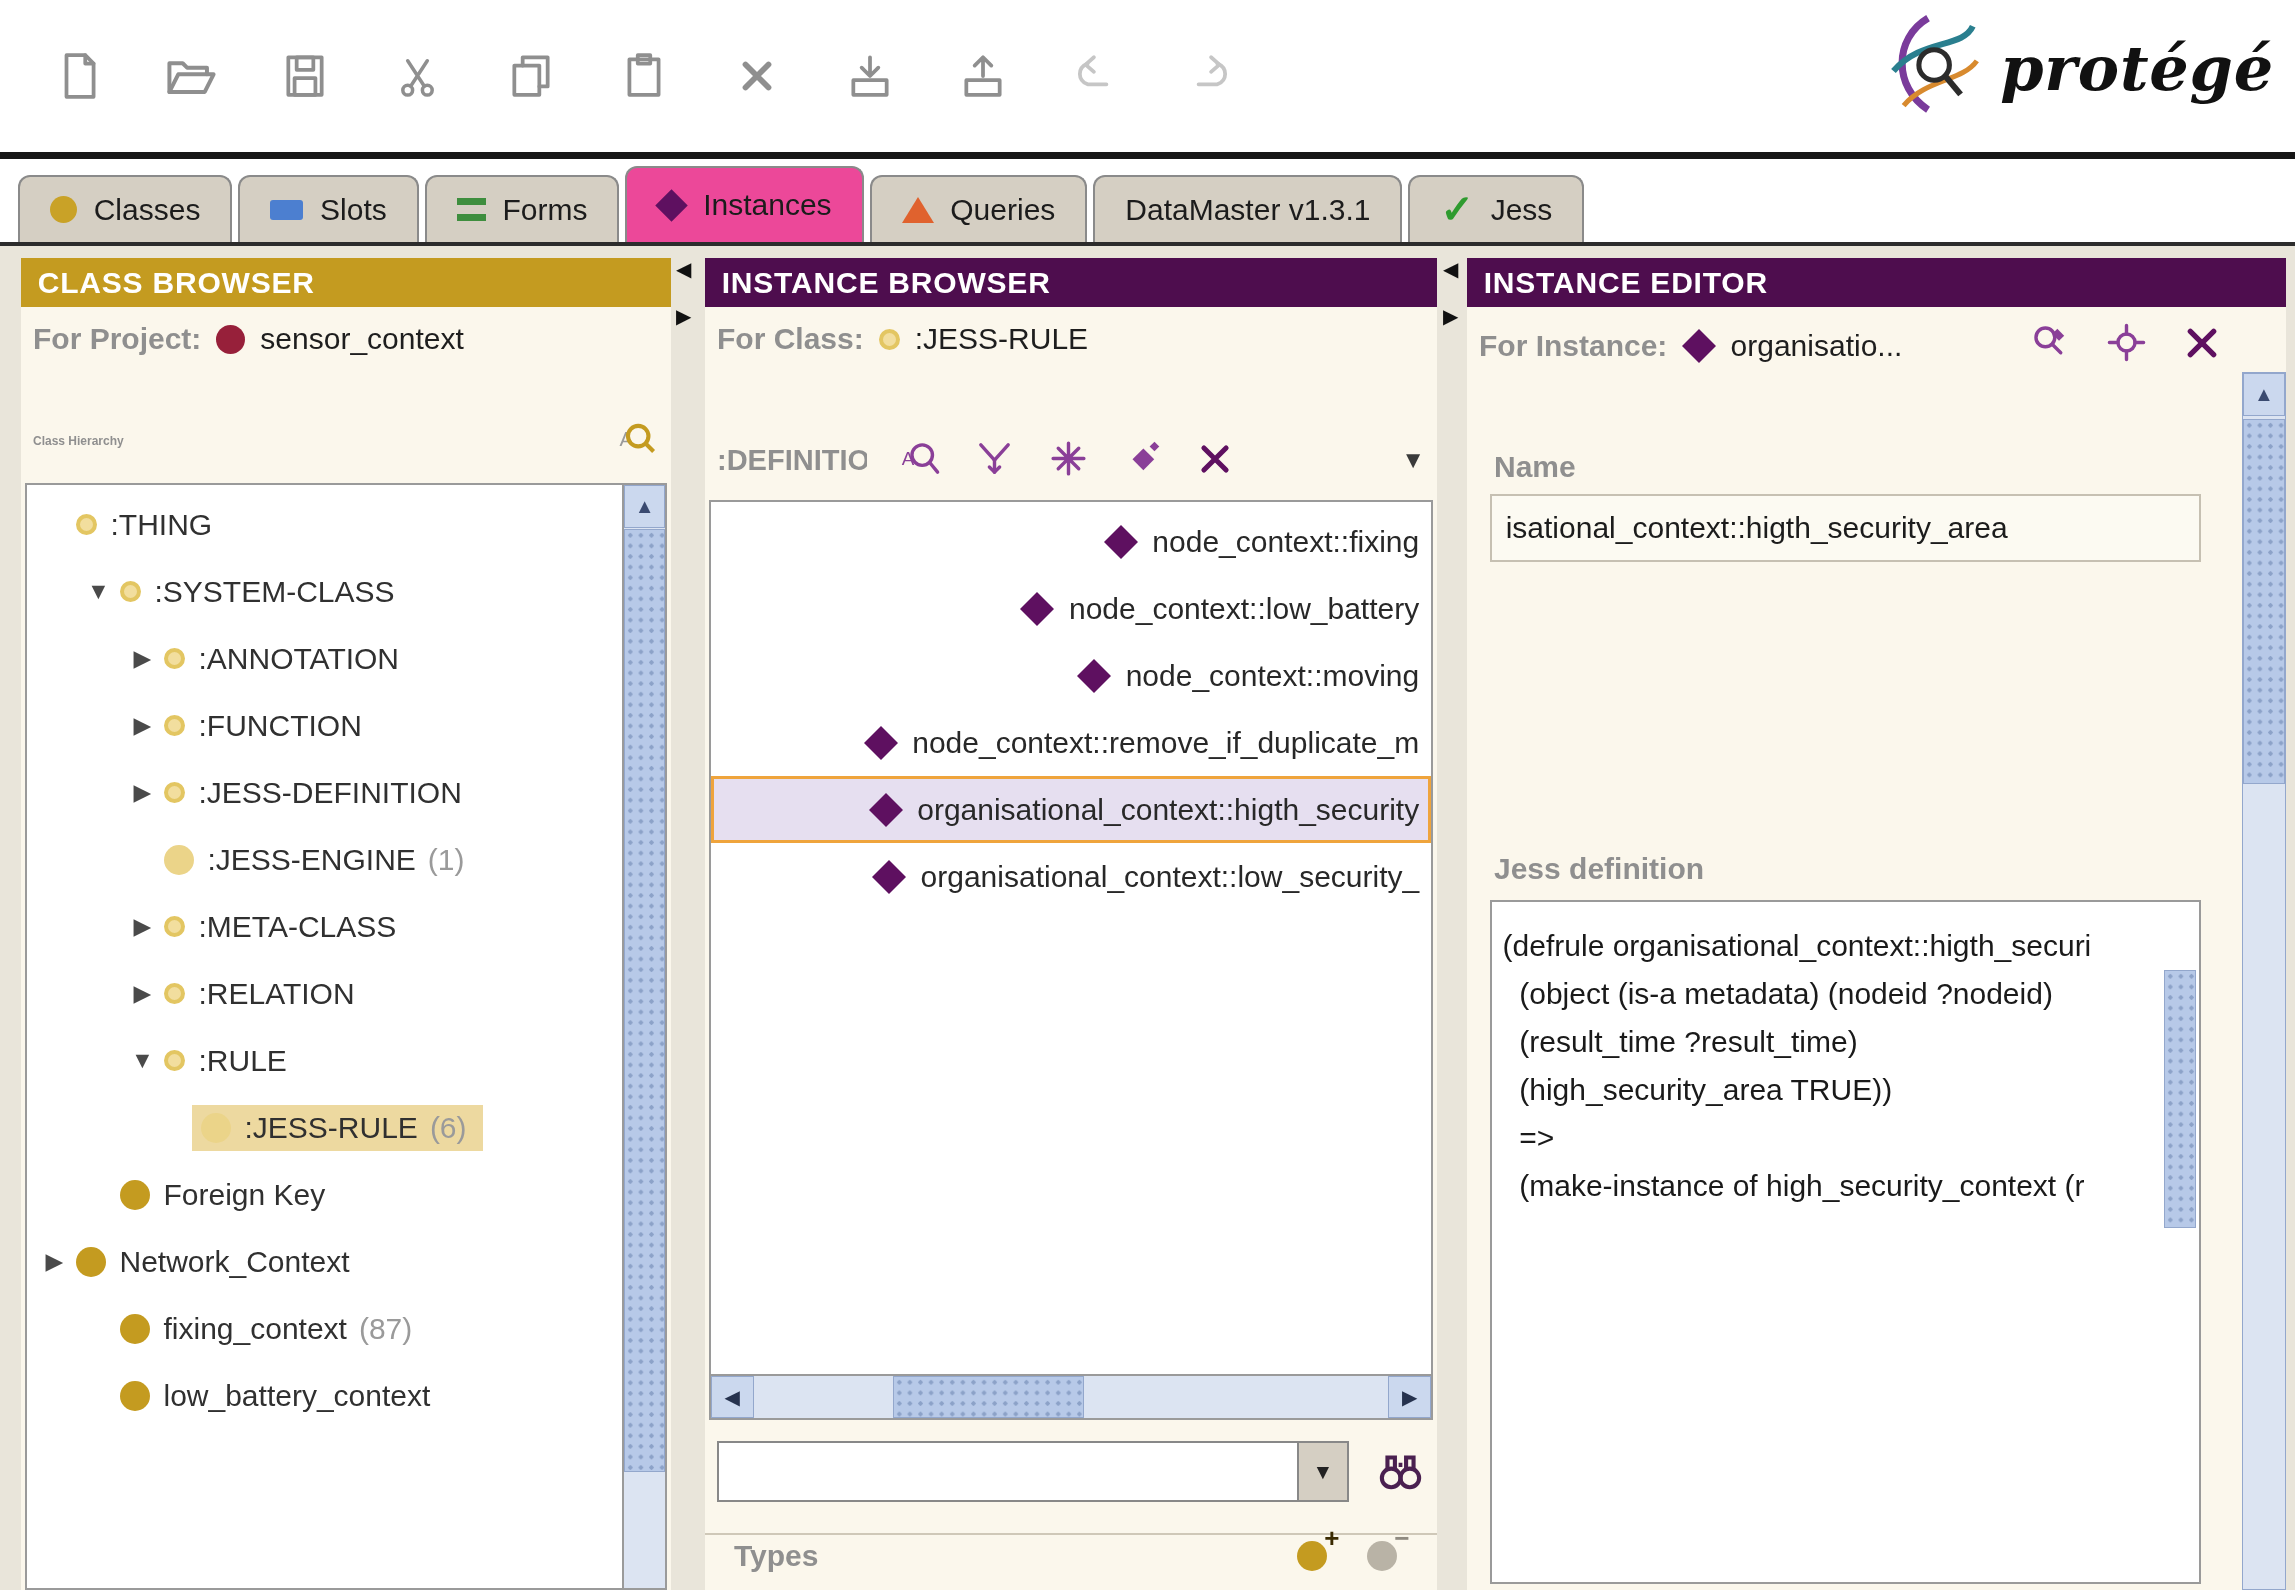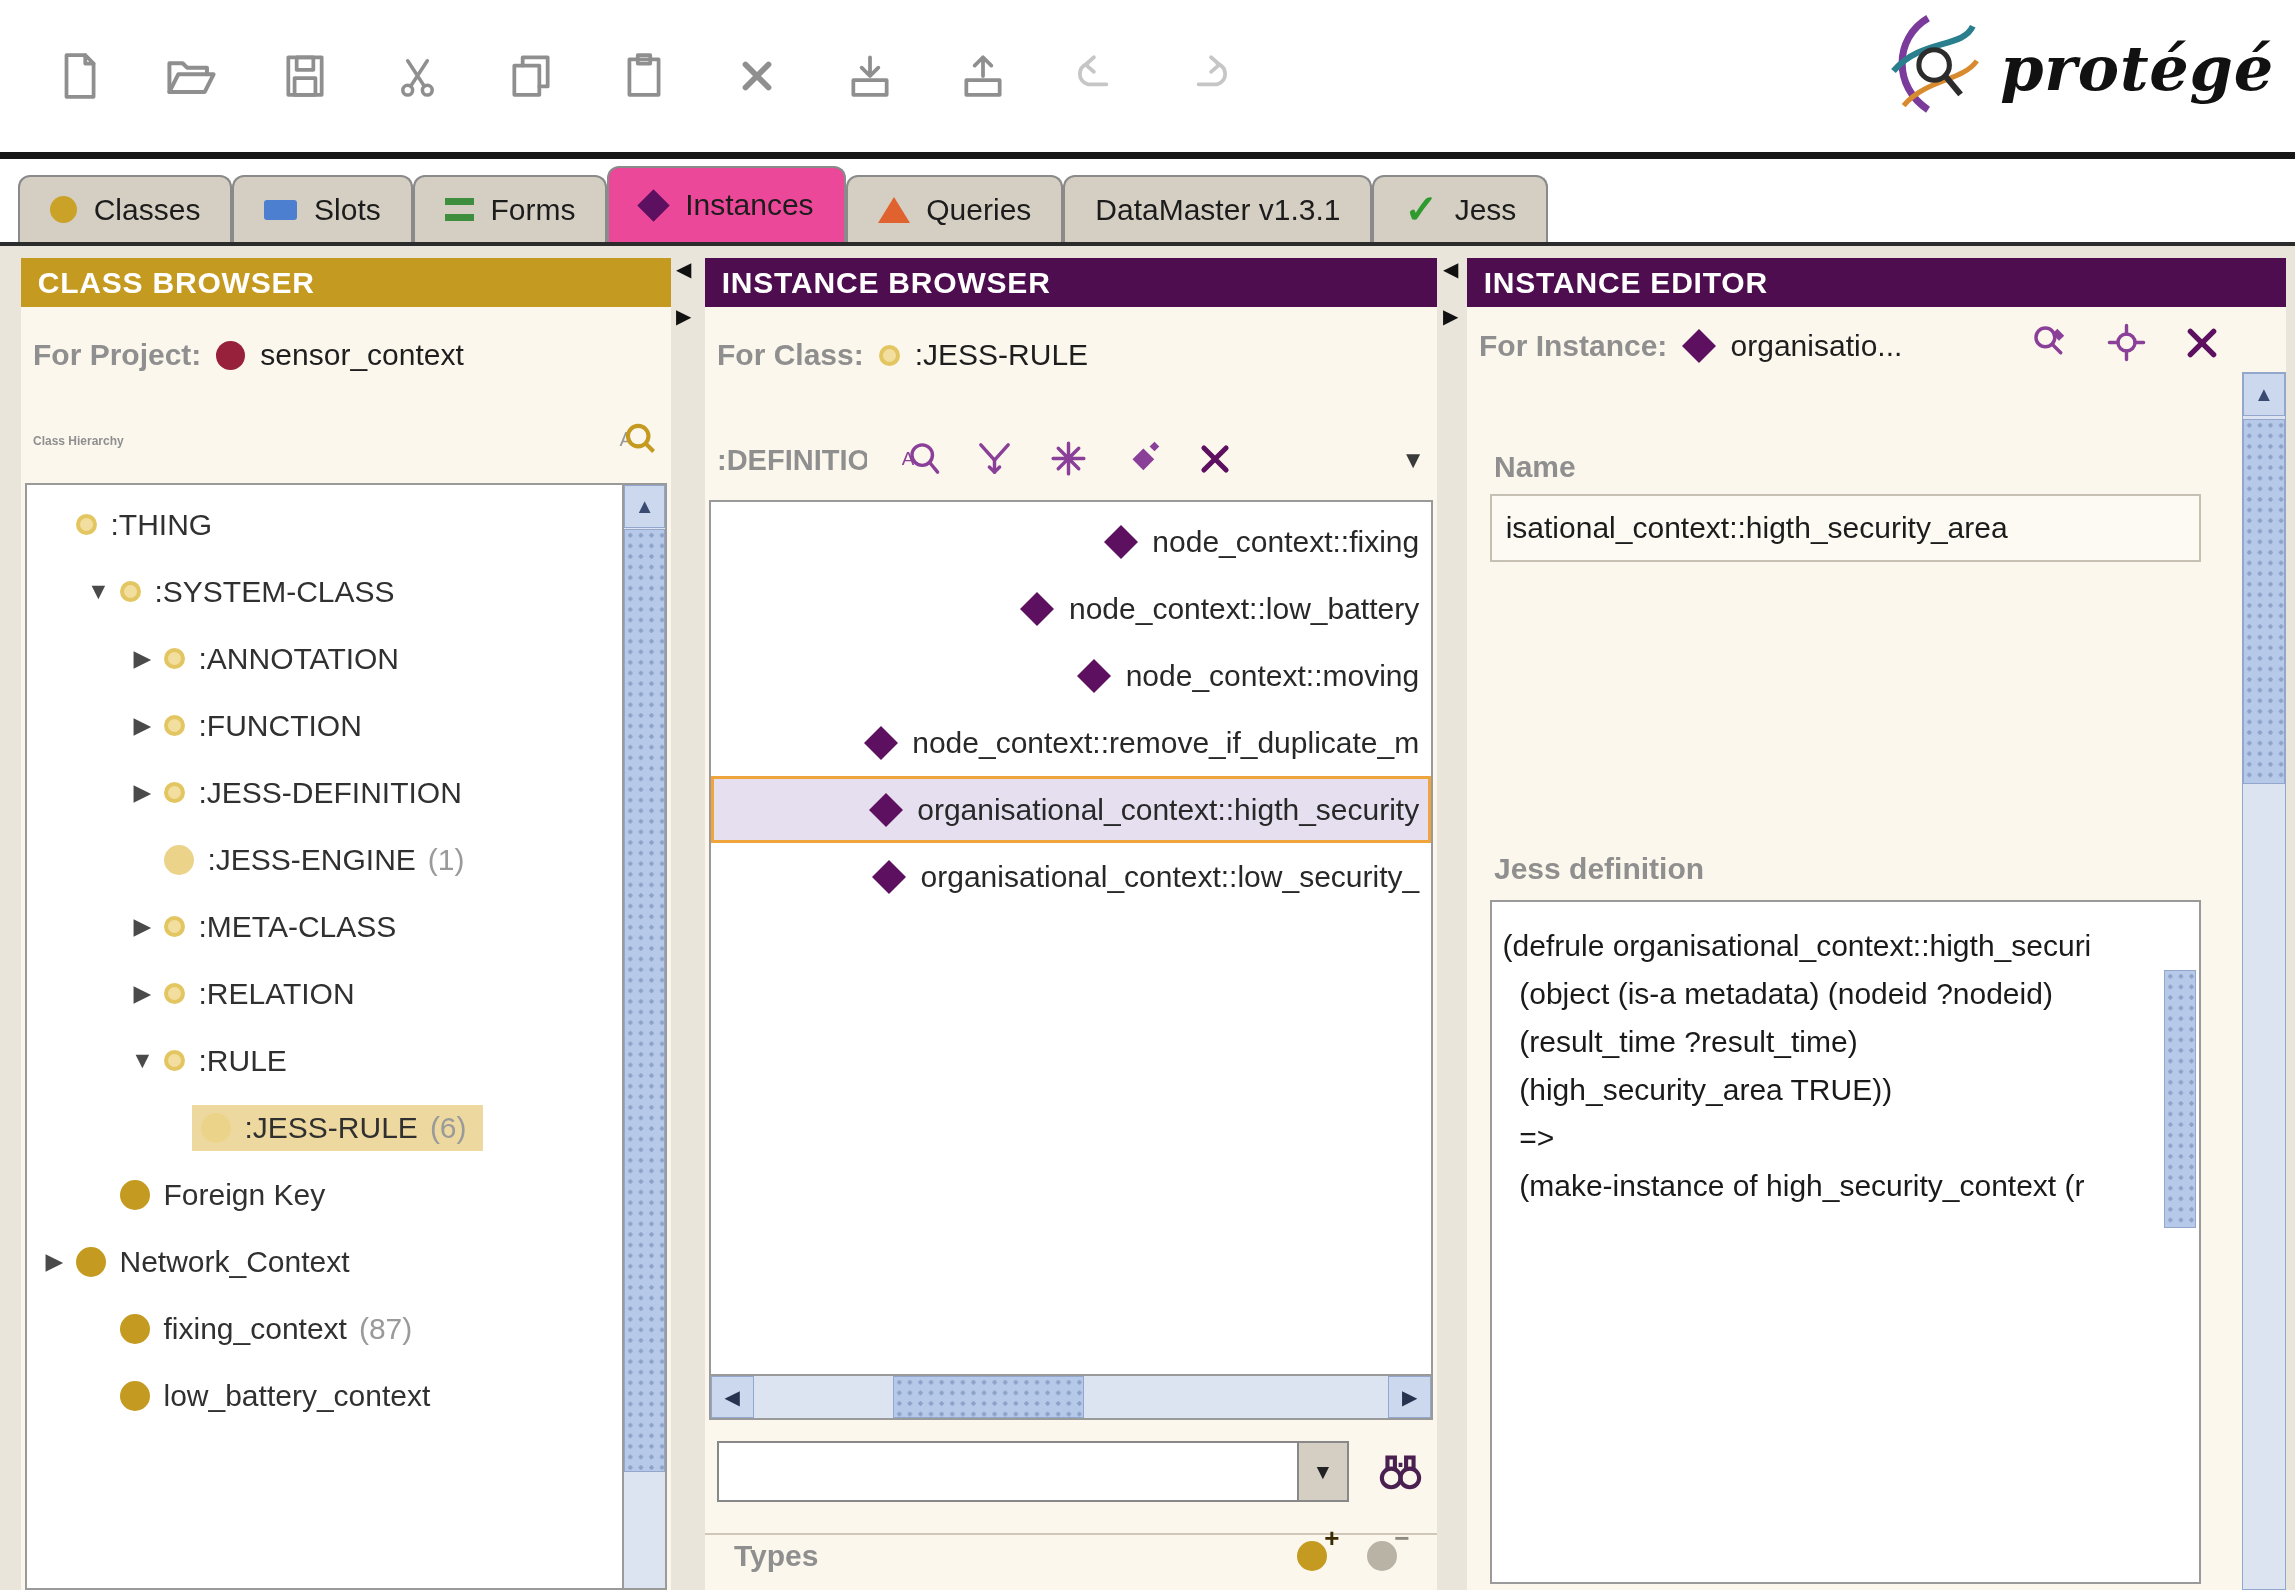--- a/index.html
+++ b/index.html
@@ -12,21 +12,21 @@
   .tbtn { width:73px; height:73px; display:flex; align-items:center; justify-content:center; }
   .tbtn svg { stroke:#8f8f8f; fill:none; stroke-width:1.8; stroke-linecap:round; stroke-linejoin:round; }
   .tbtn.disabled svg { stroke:#c6c6c6; }
   .logo { position:absolute; right:21px; top:7.6px; display:flex; align-items:center; gap:1.5px; }
   .logo-text { font-family:"DejaVu Serif", serif; font-style:italic; font-weight:bold;
                font-size:62px; color:#111; letter-spacing:0.8px;margin-left:12px; }
   .bar-divider { position:absolute; top:152px; left:0; width:100%; height:6.8px; background:#161616; }
 
   
   .tabbar { position:absolute; top:159px; left:0; width:100%; height:87px; background:#fff;
-            display:flex; align-items:flex-end; padding-left:18px; gap:0;
+            display:flex; align-items:flex-end; padding-left:18px; gap:6px;
             border-bottom:4.6px solid #2c2c2c; }
   .tab { display:flex; align-items:center; gap:16.7px; height:67px; padding:0 30px; font-size:30px;
          color:#1c1c1c; background:#D5CFC3; border:2.3px solid #8a8a8a; border-bottom:none;
          border-radius:12px 12px 0 0; white-space:nowrap; }
   .tab.selected { background:#ec4899; height:76px; position:relative; z-index:2; }
   .ti { flex:none; display:inline-block; }
   .ti-classes { width:27px; height:27px; border-radius:50%; background:#C9A227; }
   .ti-slots { width:33px; height:20px; background:#4C7FD0; border-radius:3px; }
   .ti-forms { width:29px; height:23px; border-top:7.6px solid #3E8E3E; border-bottom:7.6px solid #3E8E3E; }
   .ti-instances { width:23px; height:23px; background:#5E1060; transform:rotate(45deg); margin:0 3px; }
@@ -40,21 +40,21 @@
   .panel { position:absolute; top:258px; bottom:0; background:#FBF7EC; }
   .class-browser   { left:21px;   width:650px; }
   .instance-browser{ left:705px;  width:732px; }
   .instance-editor { left:1467px; width:819px; }
 
   .panel-header { height:49px; display:flex; align-items:center; padding:0 16.7px; font-size:30px;
                   font-weight:bold; color:#fff; letter-spacing:0.8px; white-space:nowrap; }
   .gold   { background:#C49B20; }
   .purple { background:#4E0D4E; }
 
-  .subrow { position:absolute; top:80px; left:12px; right:10.6px; display:flex; align-items:center;
+  .subrow { position:absolute; top:64px; left:12px; right:10.6px; display:flex; align-items:center;
             gap:15px; font-size:30px; white-space:nowrap; }
   .sublabel { color:#8F8F8F; font-weight:bold; }
   .subvalue { color:#1e1e1e; }
 
   .ico-circle { width:29px; height:29px; border-radius:50%; flex:none; }
   .ico-project { background:#97203A; }
   .ico-paleclass { width:21px; height:21px; border-radius:50%; background:#F2DE9E; border:4.6px solid #E3C662; flex:none; }
   .dia { width:24px; height:24px; background:#5E1060; transform:rotate(45deg); flex:none; margin:0 4.6px; }
 
   

